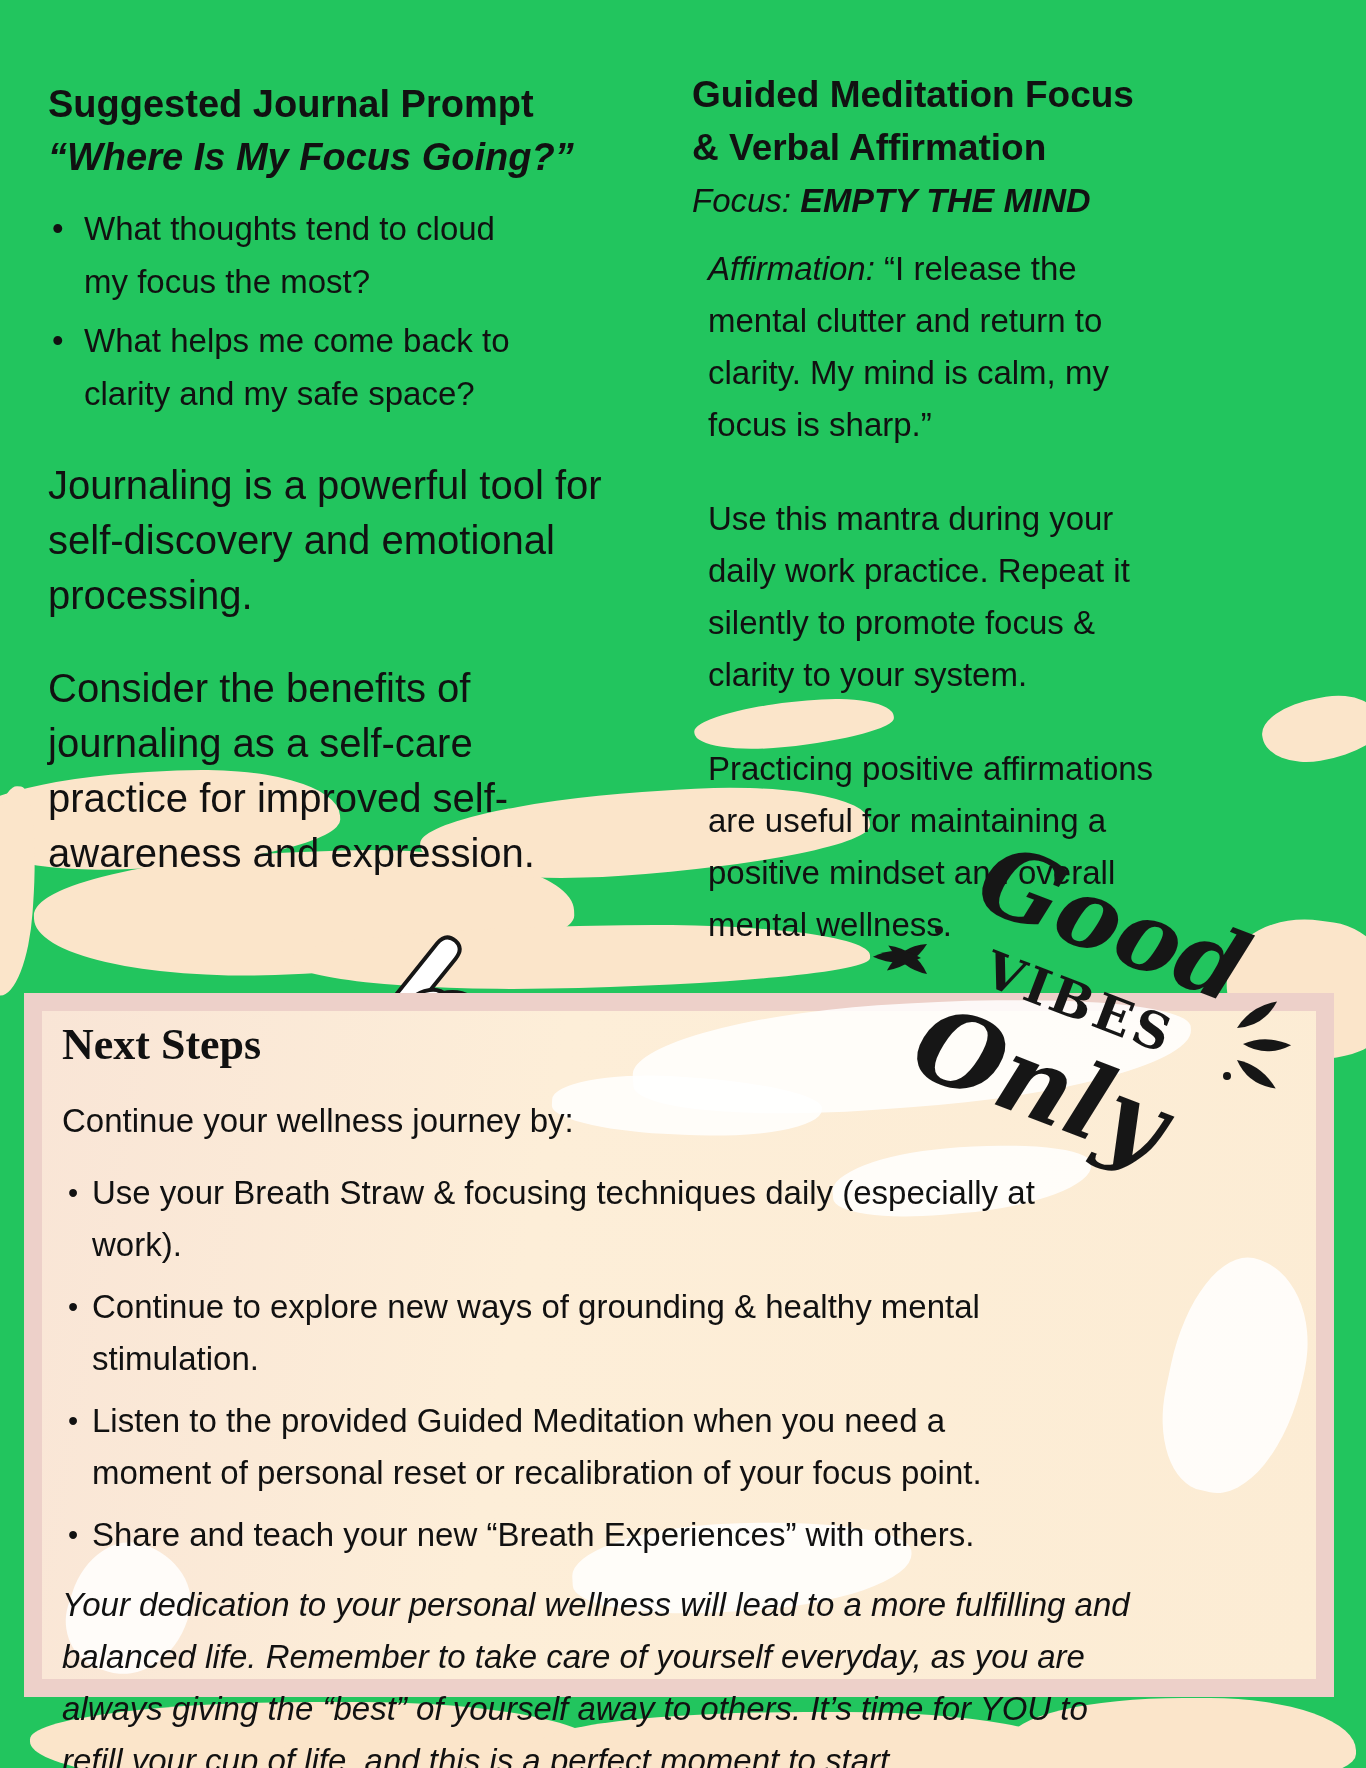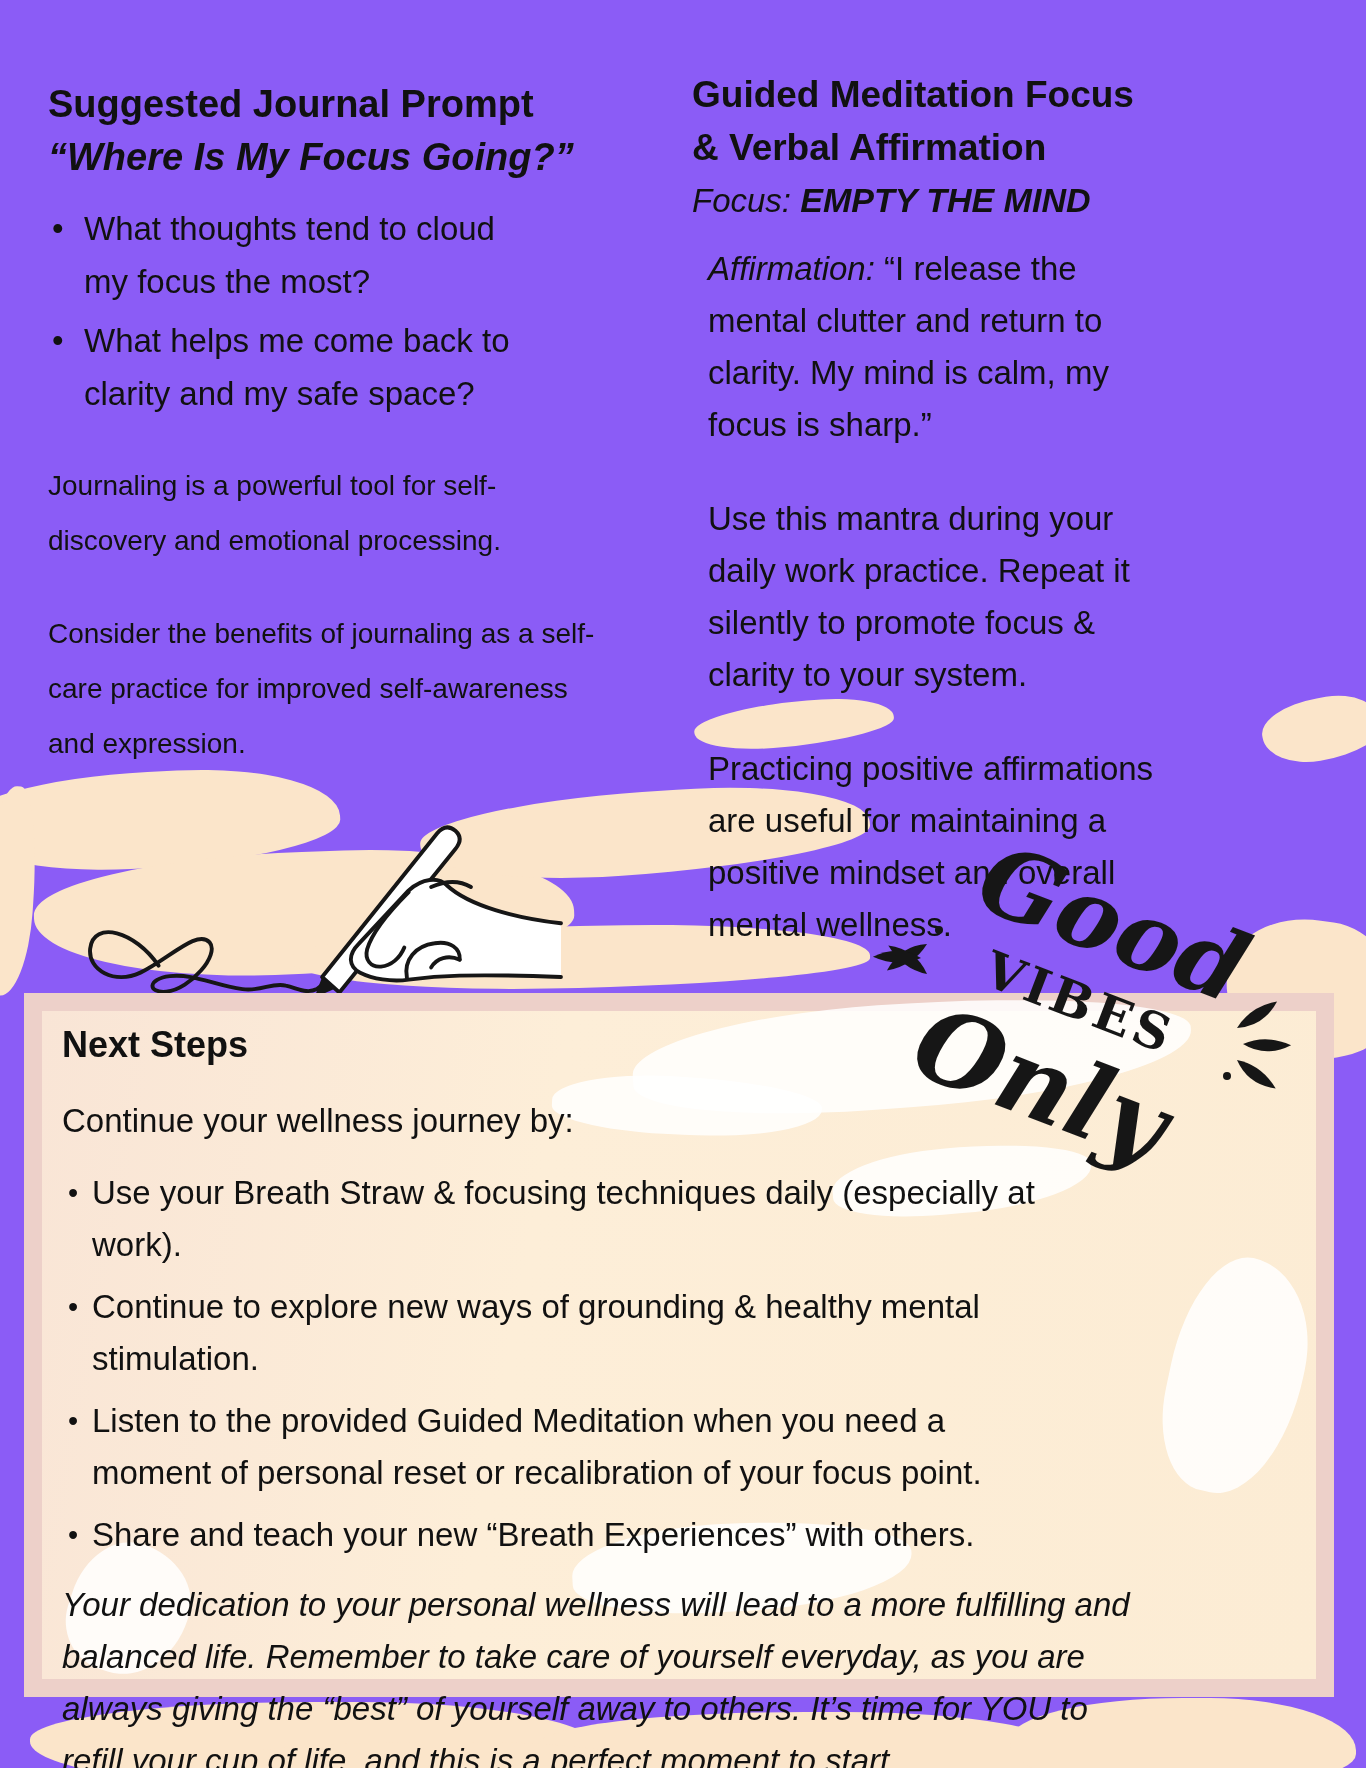--- a/index.html
+++ b/index.html
@@ -1,16 +1,16 @@
 <!DOCTYPE html>
 <html><head>
 <meta charset="utf-8">
 <style>
   html,body{margin:0;padding:0;background:#fff;}
-  .page{position:relative;width:1366px;height:1768px;background:#8b5cf6;overflow:hidden;
+  .page{position:relative;width:1366px;height:1768px;background:#22c55e;overflow:hidden;
         font-family:"Liberation Sans",sans-serif;color:#111111;}
   
   .blob{position:absolute;background:#fbe5ca;border-radius:52% 44% 58% 46%/46% 58% 42% 55%;z-index:0;}
   .b-a{left:-40px;top:772px;width:380px;height:96px;transform:rotate(-3deg);}
   .b-b{left:-14px;top:786px;width:48px;height:210px;transform:rotate(4deg);}
   .b-c{left:34px;top:852px;width:540px;height:122px;transform:rotate(-2deg);}
   .b-d{left:290px;top:926px;width:580px;height:62px;transform:rotate(-1deg);}
   .b-e{left:420px;top:792px;width:450px;height:82px;transform:rotate(-4deg);}
   .b-f{left:694px;top:702px;width:200px;height:44px;transform:rotate(-6deg);}
   .b-g{left:1226px;top:920px;width:170px;height:140px;transform:rotate(8deg);}
@@ -20,42 +20,42 @@
   .b-k{left:1010px;top:1698px;width:346px;height:94px;}
   .b-l{left:220px;top:1742px;width:430px;height:44px;}
   
   .col-left{position:absolute;left:48px;top:78px;width:562px;z-index:1;}
   .col-right{position:absolute;left:692px;top:68px;width:480px;z-index:1;}
   .h1{font-size:38px;font-weight:700;line-height:53px;}
   .h1.q{font-style:italic;}
   .prompts{margin:18px 0 0;padding:0;list-style:none;}
   .prompts li{position:relative;padding-left:36px;max-width:445px;font-size:33px;line-height:53px;margin-bottom:6px;}
   .prompts li::before{content:"\2022";position:absolute;left:4px;}
-  .col-left p{font-size:28px;line-height:55px;margin:38px 0 0;max-width:560px;}
+  .col-left p{font-size:40px;line-height:55px;margin:38px 0 0;max-width:560px;}
   .p-narrow{max-width:505px;}
   .hand-art{display:block;margin:0 0 0 -28px;}
   .h2{font-size:37px;font-weight:700;line-height:53px;}
   .line{font-size:33px;line-height:52px;}
   .col-right p{font-size:33px;line-height:52px;margin:16px;}
   .col-right p.gap{margin-top:42px;}
   .it{font-style:italic;}
   .bi{font-style:italic;font-weight:700;font-size:34px;}
   
   .next-steps{position:absolute;left:24px;top:993px;width:1310px;height:704px;box-sizing:border-box;
               border:18px solid #edd0c9;background:linear-gradient(100deg,#f9e5d6 0%,#fdeed8 38%,#fcecd4 100%);z-index:2;}
   .wblob{position:absolute;background:rgba(255,255,255,0.85);
          border-radius:48% 60% 55% 45%/55% 45% 60% 42%;z-index:1;}
   .w1{left:590px;top:-8px;width:560px;height:104px;transform:rotate(-4deg);}
   .w2{left:510px;top:66px;width:270px;height:58px;transform:rotate(3deg);}
   .w3{left:790px;top:136px;width:260px;height:66px;transform:rotate(-5deg);}
   .w4{left:28px;top:532px;width:118px;height:132px;transform:rotate(18deg);}
   .w5{left:530px;top:512px;width:340px;height:88px;transform:rotate(-3deg);}
   .w6{left:1128px;top:246px;width:132px;height:238px;transform:rotate(12deg);}
   .box-inner{position:relative;z-index:3;padding:14px 28px 0 20px;}
-  .box-h{font-size:36px;font-weight:700;line-height:40px;}
+  .box-h{font-size:44px;font-weight:700;line-height:40px;font-family:Liberation Serif, serif;}
   .intro{font-size:33px;line-height:48px;margin:32px 0 0;}
   .steps{margin:22px 0 0;padding:0;list-style:none;max-width:1000px;}
   .steps li{position:relative;padding-left:30px;font-size:33px;line-height:52px;margin-bottom:10px;margin-top:8px;}
   .steps li::before{content:"\2022";position:absolute;left:6px;font-size:29px;}
   .closing{font-style:italic;font-size:33px;line-height:52px;max-width:1080px;margin:18px 0 0;}
   .gv-art{position:absolute;left:855px;top:822px;z-index:3;}
 </style>
 </head>
 <body>
 

